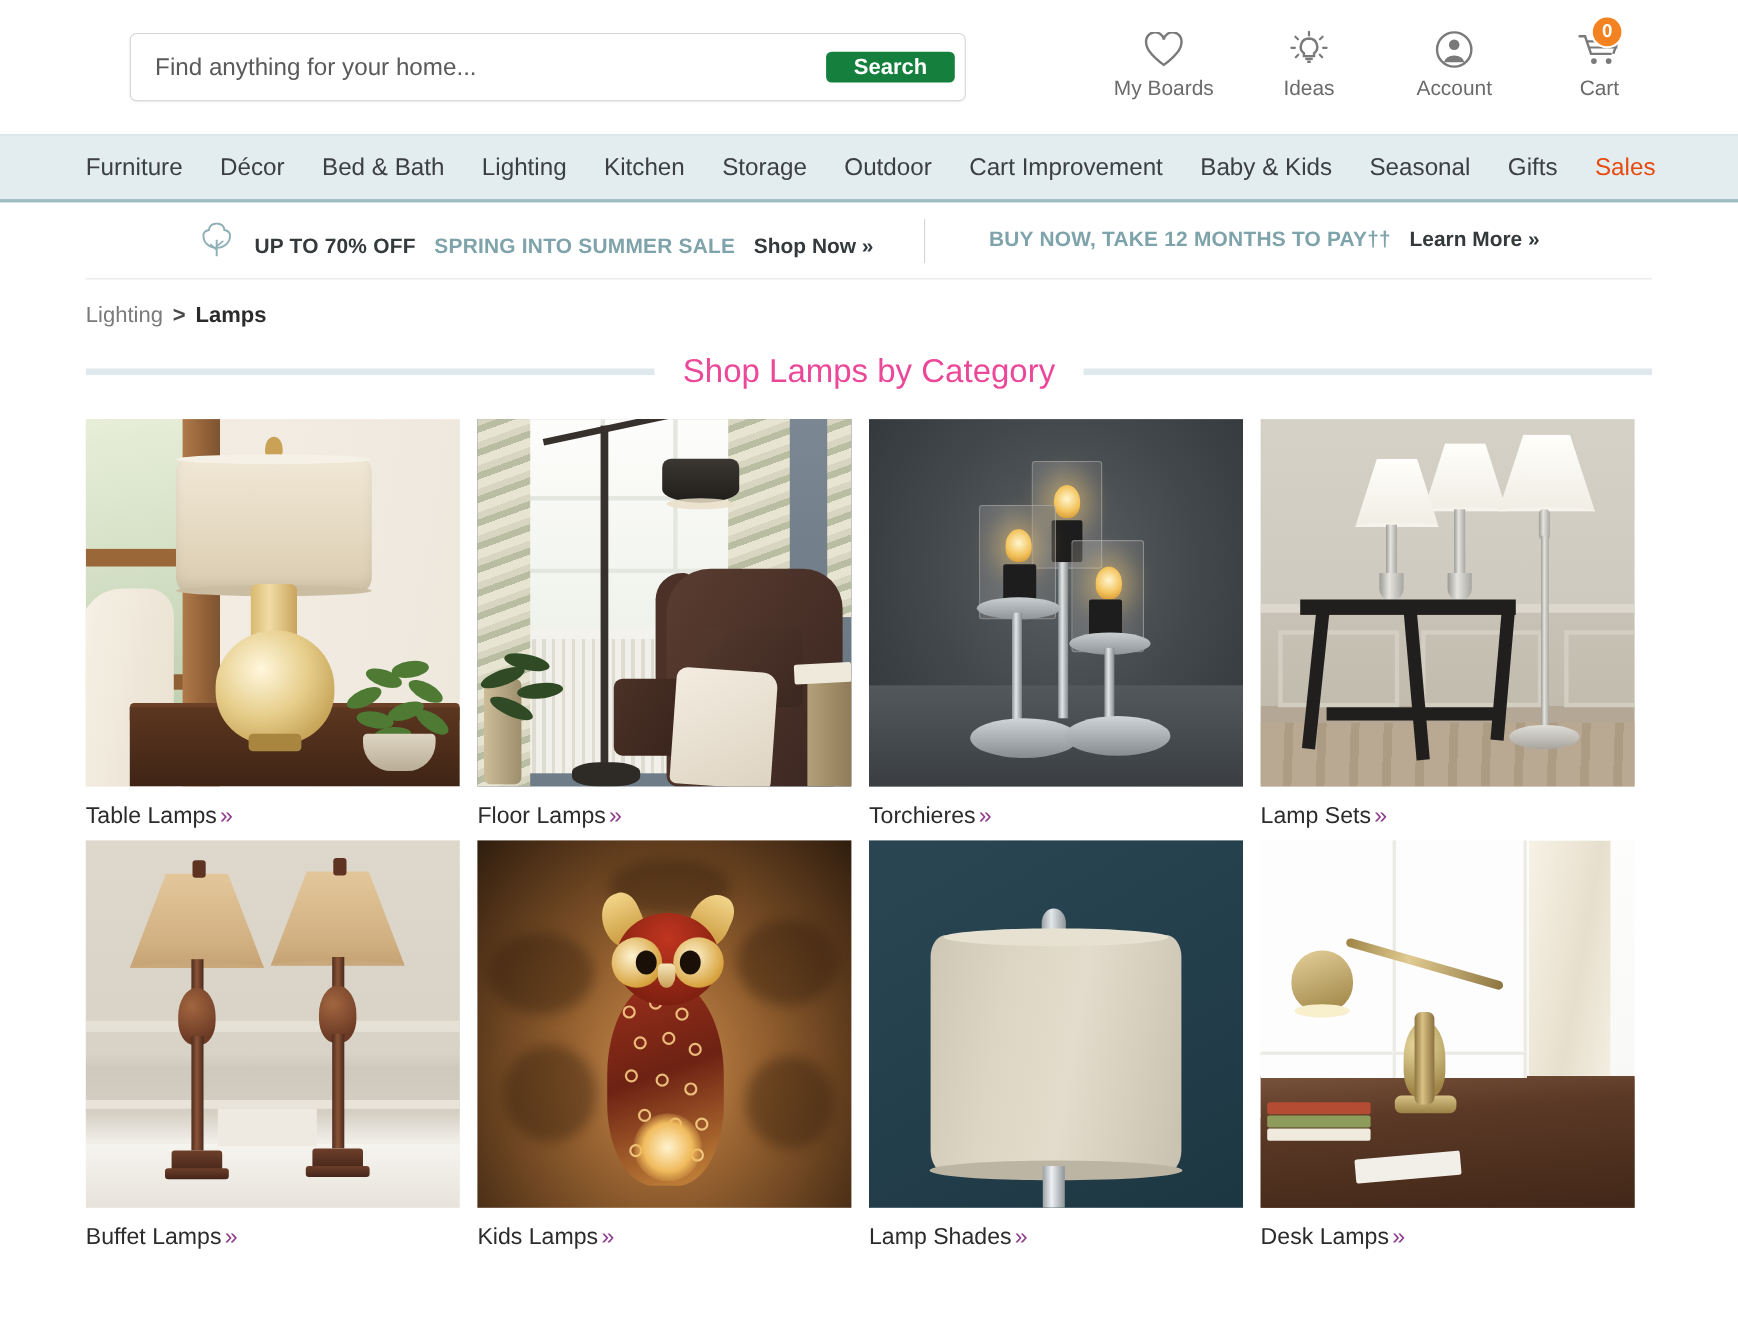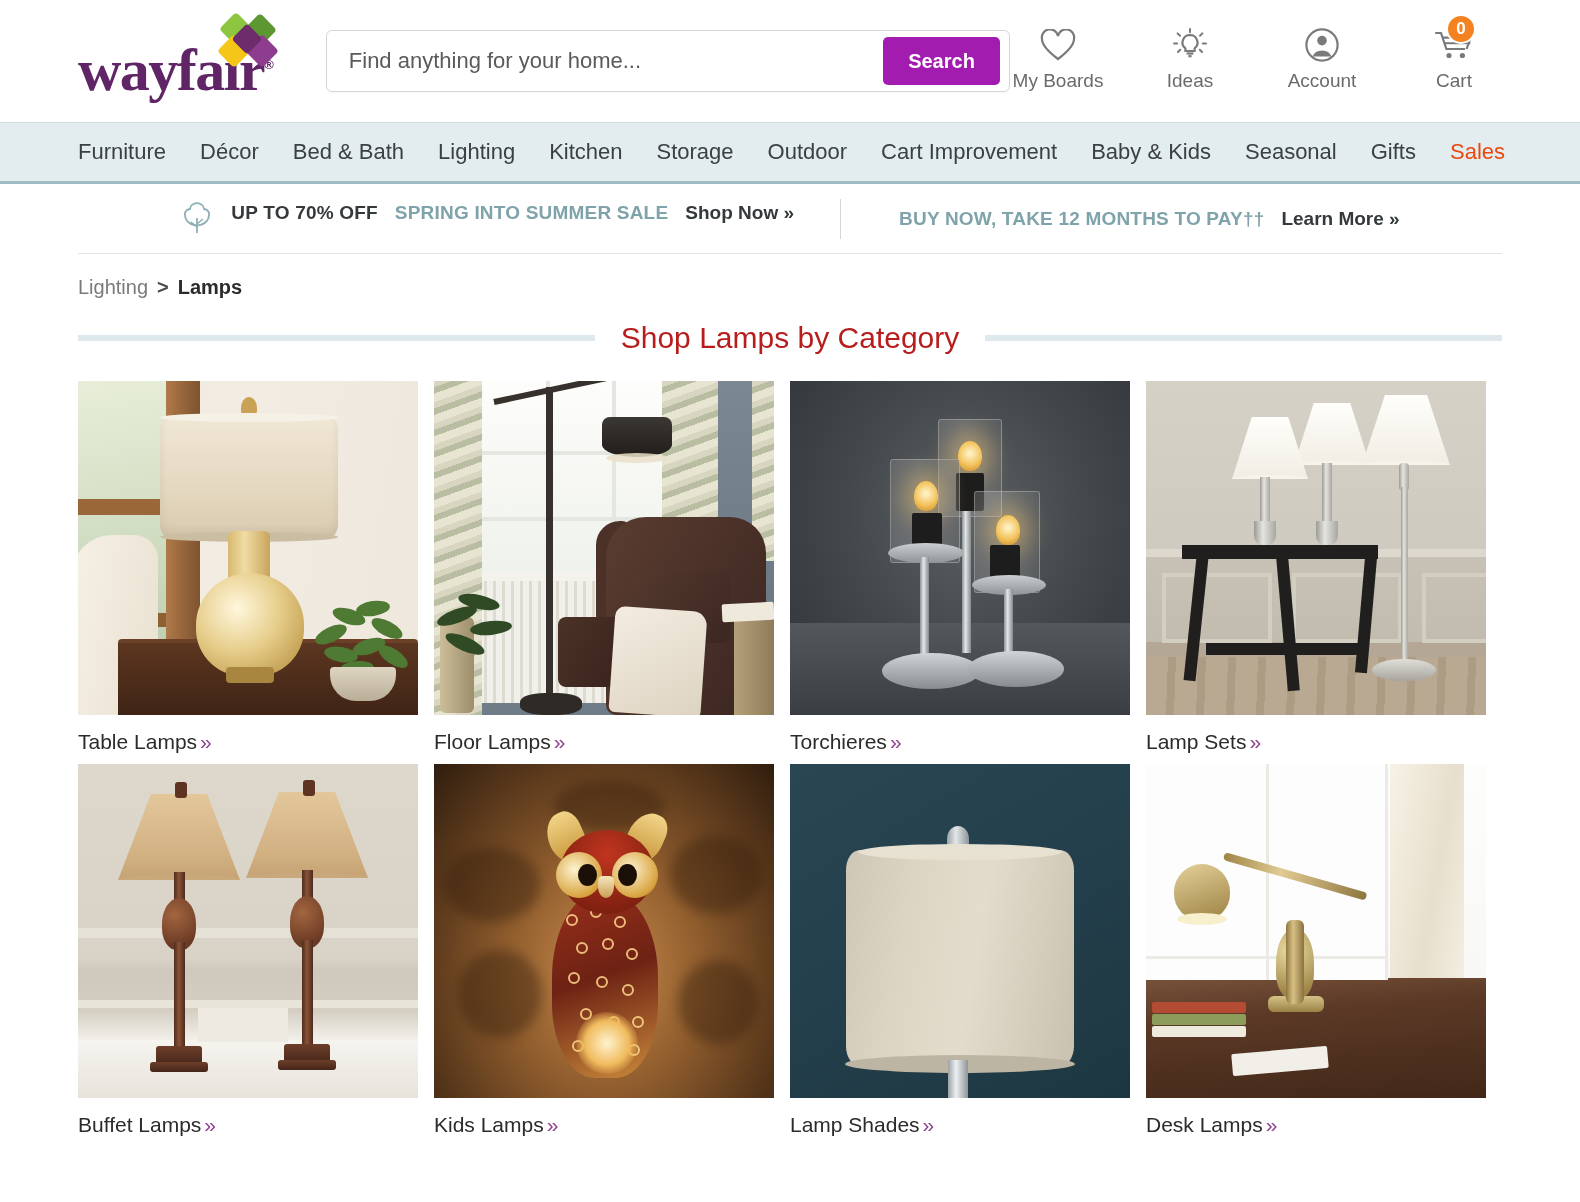--- a/index.html
+++ b/index.html
@@ -70,23 +70,23 @@
     flex: 1;
     border: none;
     outline: none;
     font-size: 22px;
     color: #4a4a4a;
     font-family: "Liberation Sans", sans-serif;
     background: transparent;
   }
   .search-input::placeholder { color: #5a5a5a; }
   .search-btn {
-    height: 48px;
+    height: 28px;
     min-width: 117px;
-    background: #a21caf;
+    background: #15803d;
     color: #fff;
     border: none;
     border-radius: 5px;
     font-size: 20px;
     font-weight: 700;
     cursor: pointer;
     font-family: "Liberation Sans", sans-serif;
   }
 
   .util-nav {
@@ -143,21 +143,21 @@
   .promo {
     height: 70px;
     display: flex;
     align-items: center;
     justify-content: center;
     gap: 0;
     border-bottom: 1px solid #e4e4e4;
     margin: 0 78px;
   }
   .promo-left, .promo-right {
-    display: flex; align-items: flex-start; gap: 17px;
+    display: flex; align-items: flex-end; gap: 17px;
   }
   .promo-left { padding-right: 46px; }
   .promo-divider { width: 1px; height: 40px; background: #d5d5d5; }
   .promo-right { padding-left: 58px; }
   .promo-strong { font-size: 19px; font-weight: 700; color: #34393c; letter-spacing: 0.2px; }
   .promo-teal { font-size: 19px; font-weight: 700; color: #7fa3aa; letter-spacing: 0.2px; }
   .promo-link { font-size: 19px; font-weight: 700; color: #34393c; cursor: pointer; }
   .promo-icon { width: 34px; height: 34px; }
 
   
@@ -175,21 +175,21 @@
   
   .section-title-row {
     margin: 22px 78px 0 78px;
     display: flex;
     align-items: center;
     gap: 26px;
   }
   .rule { flex: 1; height: 6px; background: #dfe8ec; }
   .section-title {
     font-size: 30px;
-    color: #b91c1c;
+    color: #ec4899;
     white-space: nowrap;
     text-align: right;
   }
 
   
   .grid {
     margin: 26px 78px 0 78px;
     display: grid;
     grid-template-columns: repeat(4, 340px);
     column-gap: 16px;
@@ -330,30 +330,20 @@
   .s8 .drum::before { content:""; position:absolute; left:12px; top:-6px; width:204px; height:16px; background:#e7e1d2; border-radius:50%; }
   .s8 .drum::after { content:""; position:absolute; left:-1px; bottom:-7px; width:230px; height:18px; background:#bdb5a3; border-radius:50%; }
   .s8 .finial8 { position:absolute; left:157px; top:62px; width:22px; height:26px; background:linear-gradient(90deg,#9ba1a5,#e3e7ea 40%,#8e9498); border-radius:50% 50% 20% 20%; }
   .s8 .neck8 { position:absolute; left:158px; top:296px; width:20px; height:38px; background:linear-gradient(90deg,#9ba1a5,#eef1f3 40%,#8e9498); }
 </style>
 </head>
 <body>
 
 <div class="header">
 
-  <div class="logo-wrap">
-    <div class="logo-text"><span>wayfair</span><span class="logo-reg">®</span></div>
-    <div class="logo-diamonds">
-      <span class="dia green-lt"></span>
-      <span class="dia green-dk"></span>
-      <span class="dia yellow"></span>
-      <span class="dia purple"></span>
-      <span class="dia plum"></span>
-    </div>
-  </div>
 
   <div class="searchbar">
     <input class="search-input" value="" placeholder="Find anything for your home..." style="">
     <button class="search-btn">Search</button>
   </div>
 
   <div class="util-nav">
 
     <div class="util-item">
       <span class="util-icon">

